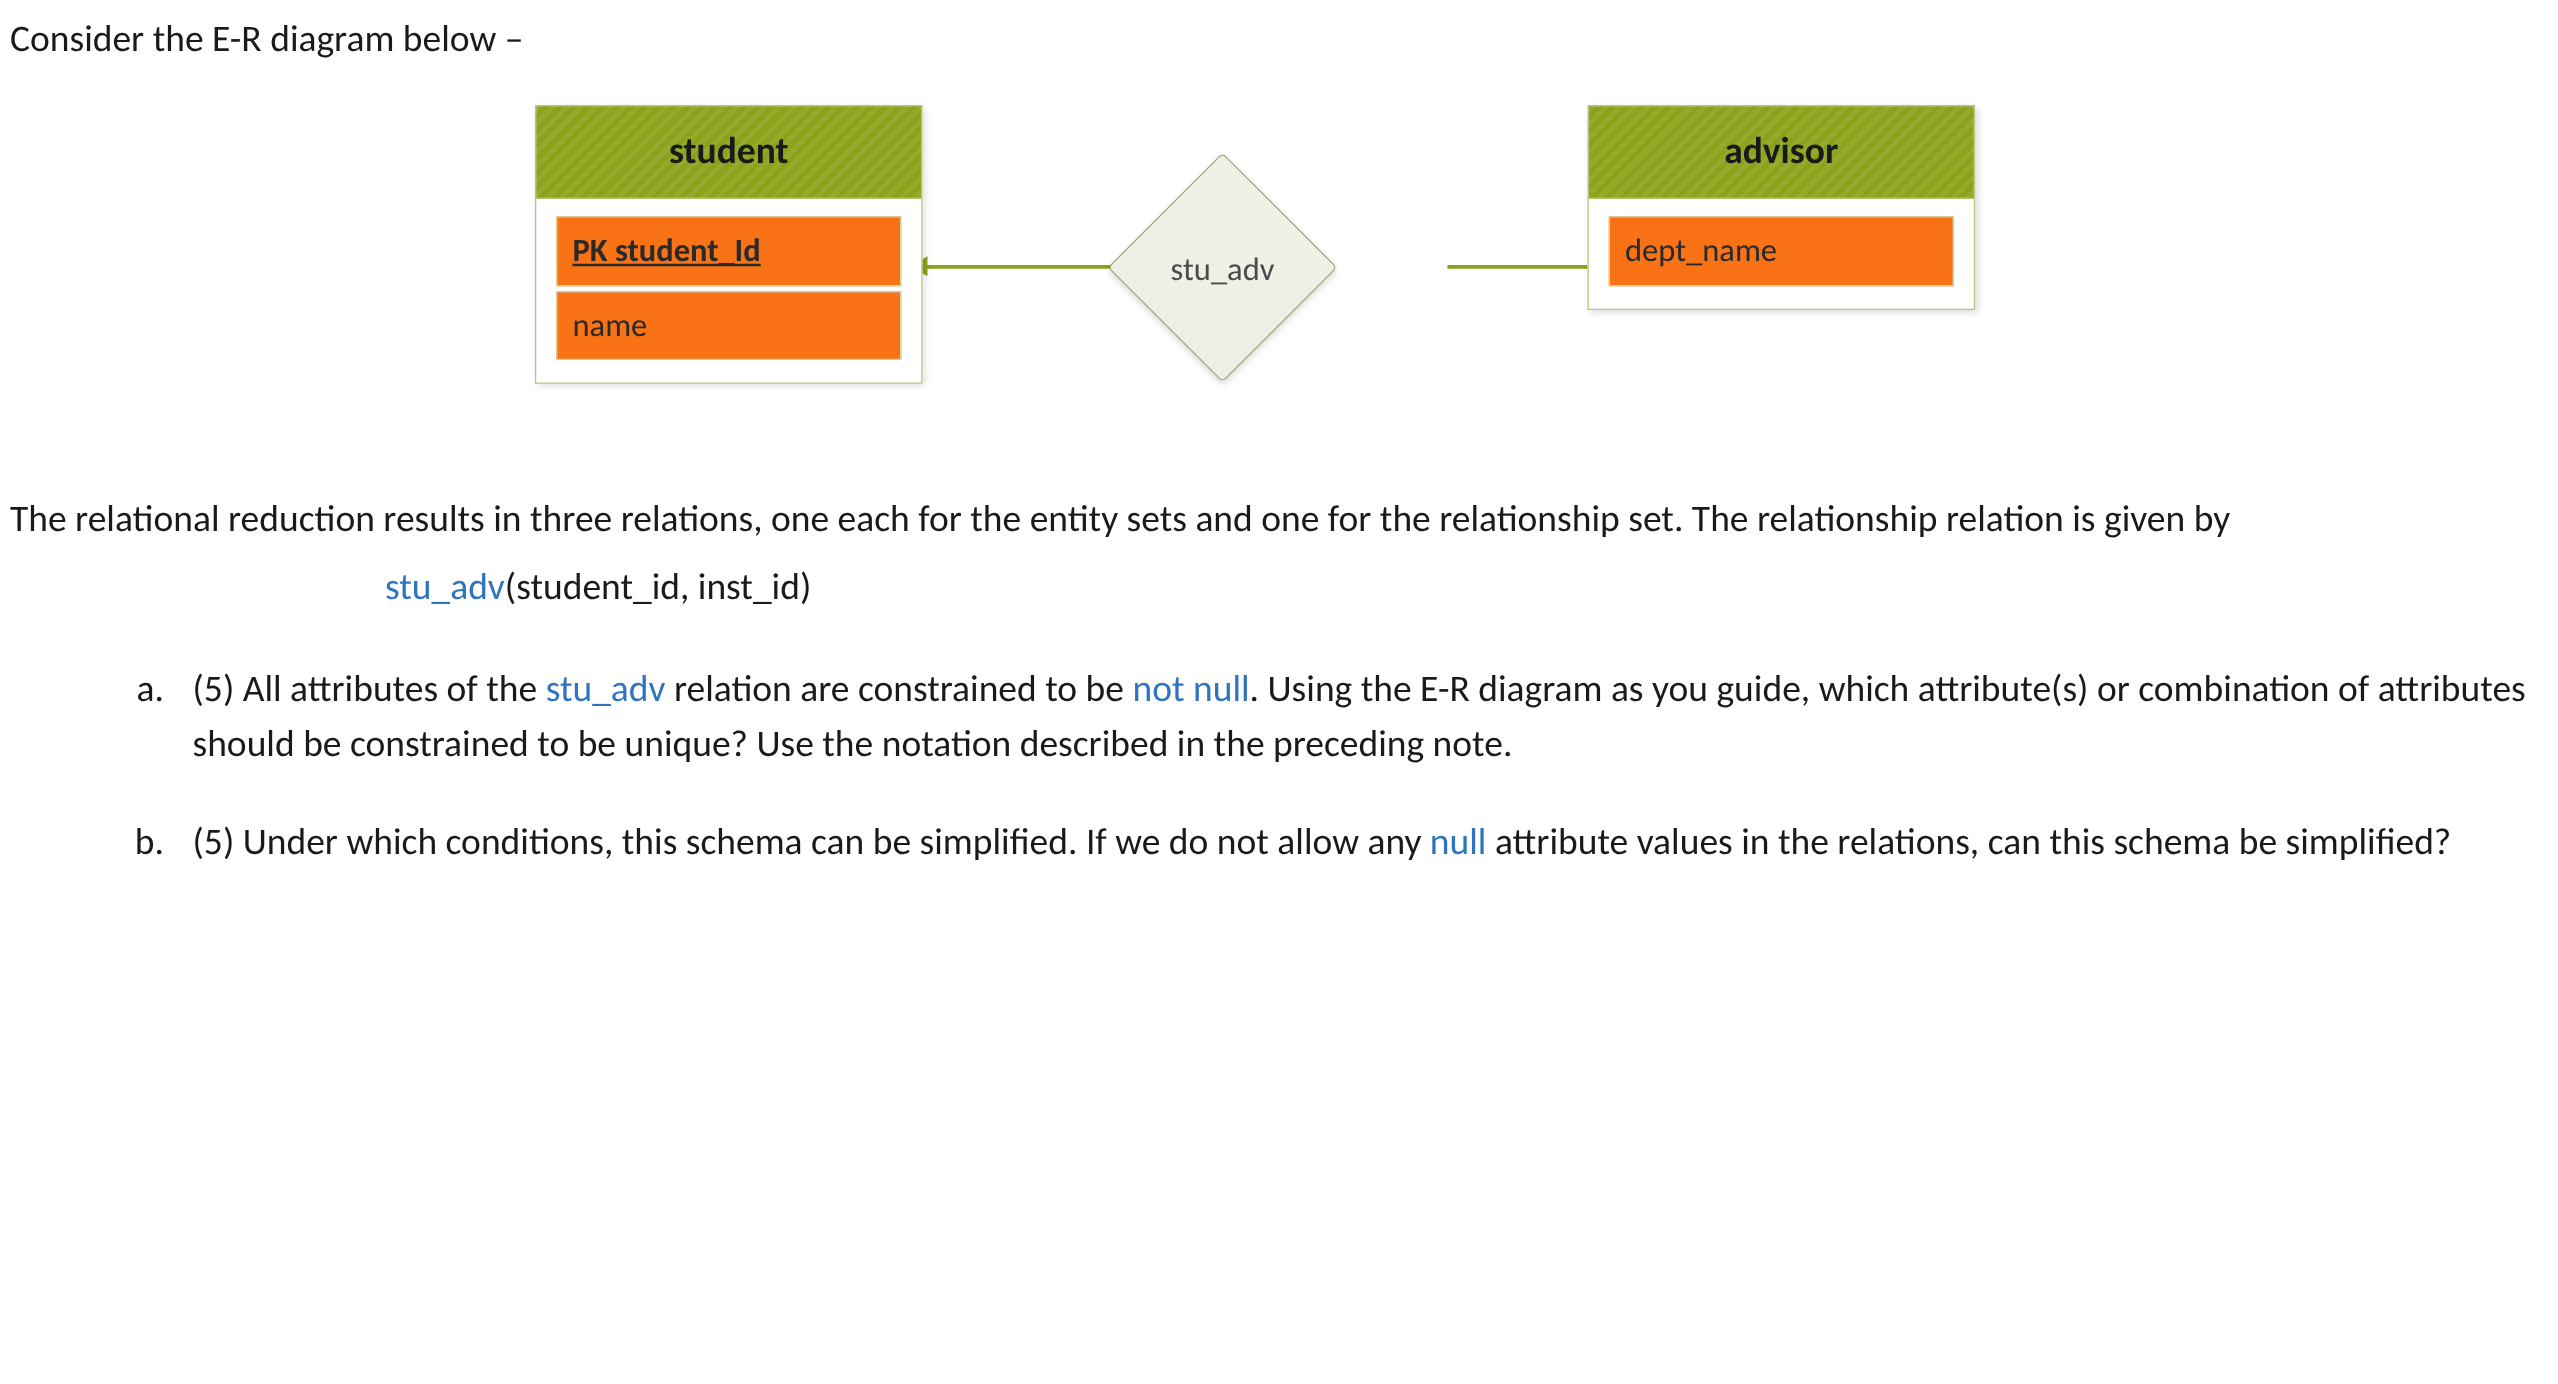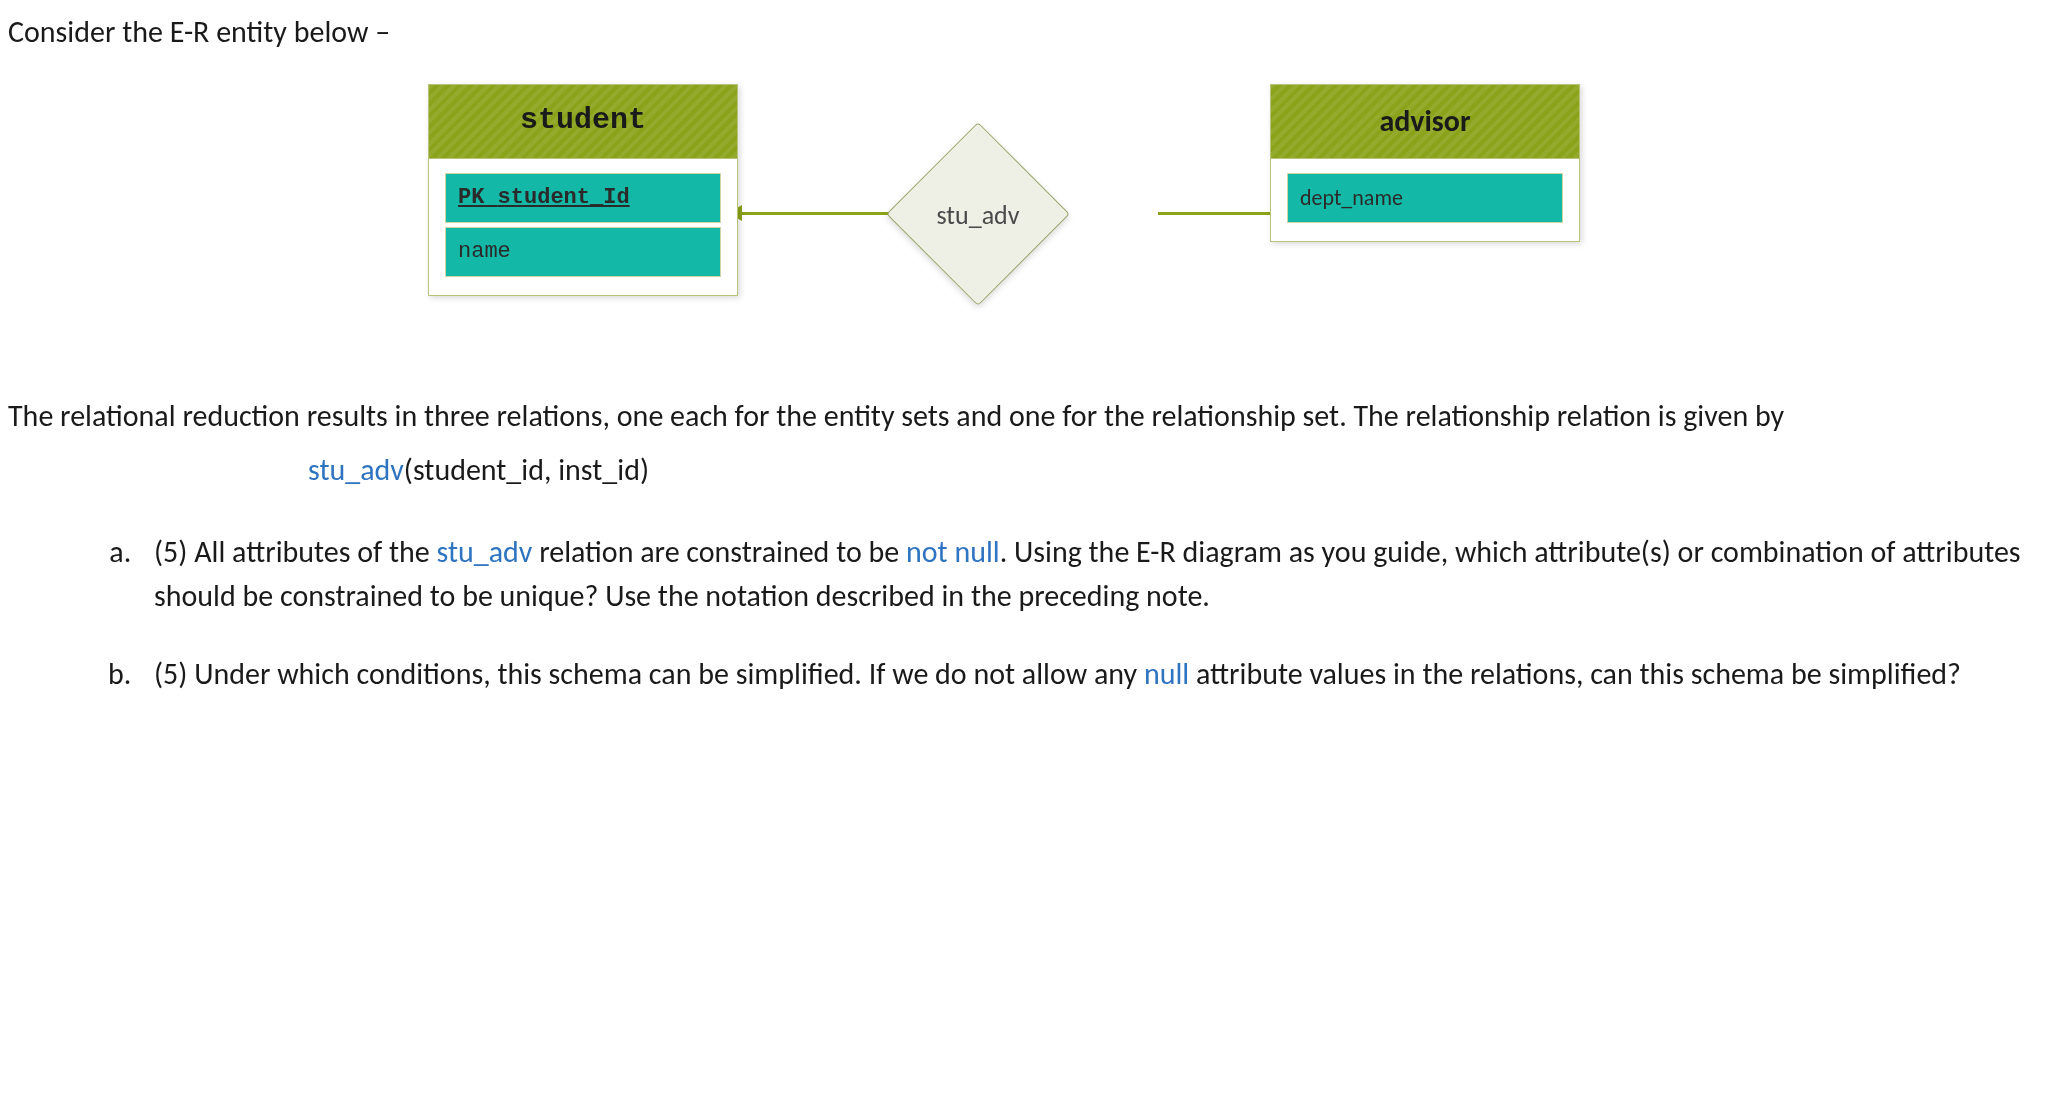--- a/index.html
+++ b/index.html
@@ -40,24 +40,24 @@
     text-align: center;
     padding: 14px 6px 16px 6px;
     font-size: 30px;
     border-bottom: 1px solid #b9c47a;
   }
   .entity-body {
     padding: 14px 16px 18px 16px;
   }
   .attr-row {
     border: 1px solid #cfd6a5;
-    background: #14b8a6;
+    background: #f97316;
     margin-bottom: 4px;
     padding: 8px 12px;
-    font-size: 22px;
+    font-size: 26px;
     color: #2a2a2a;
   }
   .attr-row:last-child { margin-bottom: 0; }
   .pk { font-weight: bold; text-decoration: underline; }
 
   .relationship {
     position: absolute;
     width: 230px;
     height: 130px;
     background: #eef0e6;
@@ -104,32 +104,32 @@
     margin-bottom: 34px;
     padding-left: 16px;
     line-height: 1.48;
   }
   ol.questions > li::marker { font-size:30px; }
   .points { }
 </style>
 </head>
 <body>
 
-<p class="intro">Consider the E-R entity below –</p>
+<p class="intro">Consider the E-R diagram below –</p>
 
 <div class="diagram-wrap">
   <div class="diagram">
 
     <div class="connector" style="left:312px; top:128px; width:150px;"></div>
     <div class="arrowhead left" style="left:300px; top:121px;"></div>
 
     <div class="connector" style="left:730px; top:128px; width:150px;"></div>
     <div class="arrowhead right" style="left:878px; top:121px;"></div>
 
-    <div class="entity" style="left:0; top:0;font-family:Liberation Mono, monospace;">
+    <div class="entity" style="left:0; top:0;">
       <div class="entity-header">student</div>
       <div class="entity-body">
         <div class="attr-row pk">
           <span>PK </span><span>student_Id</span>
         </div>
         <div class="attr-row">name</div>
       </div>
     </div>
 
     <div class="relationship" style="left:485px; top:65px; width:130px; height:130px;"></div>

